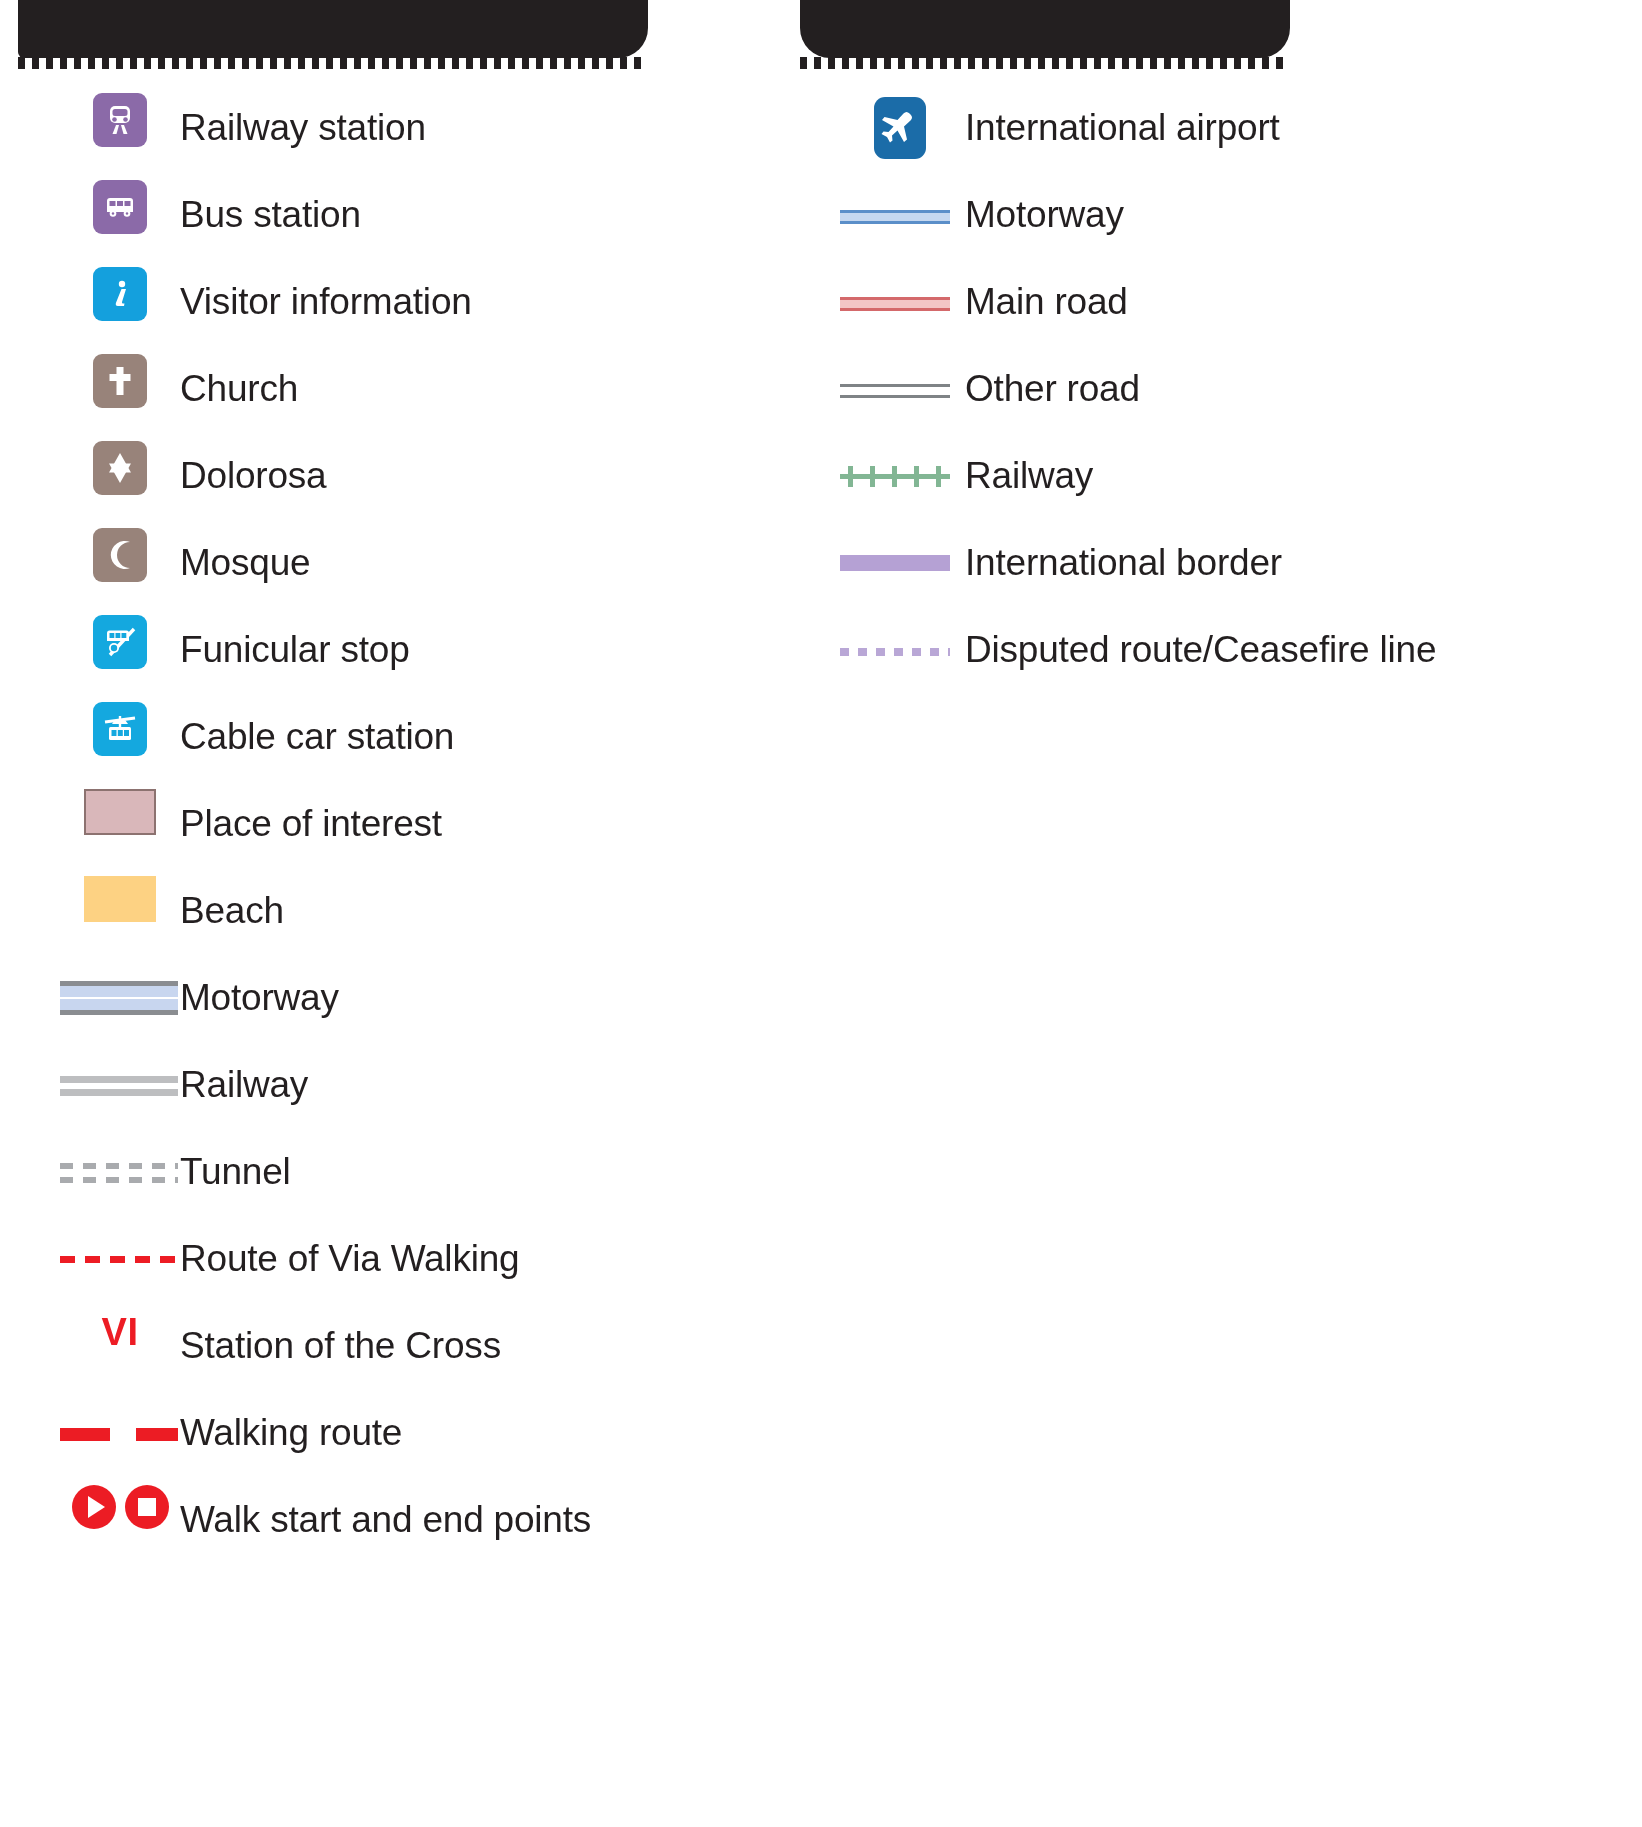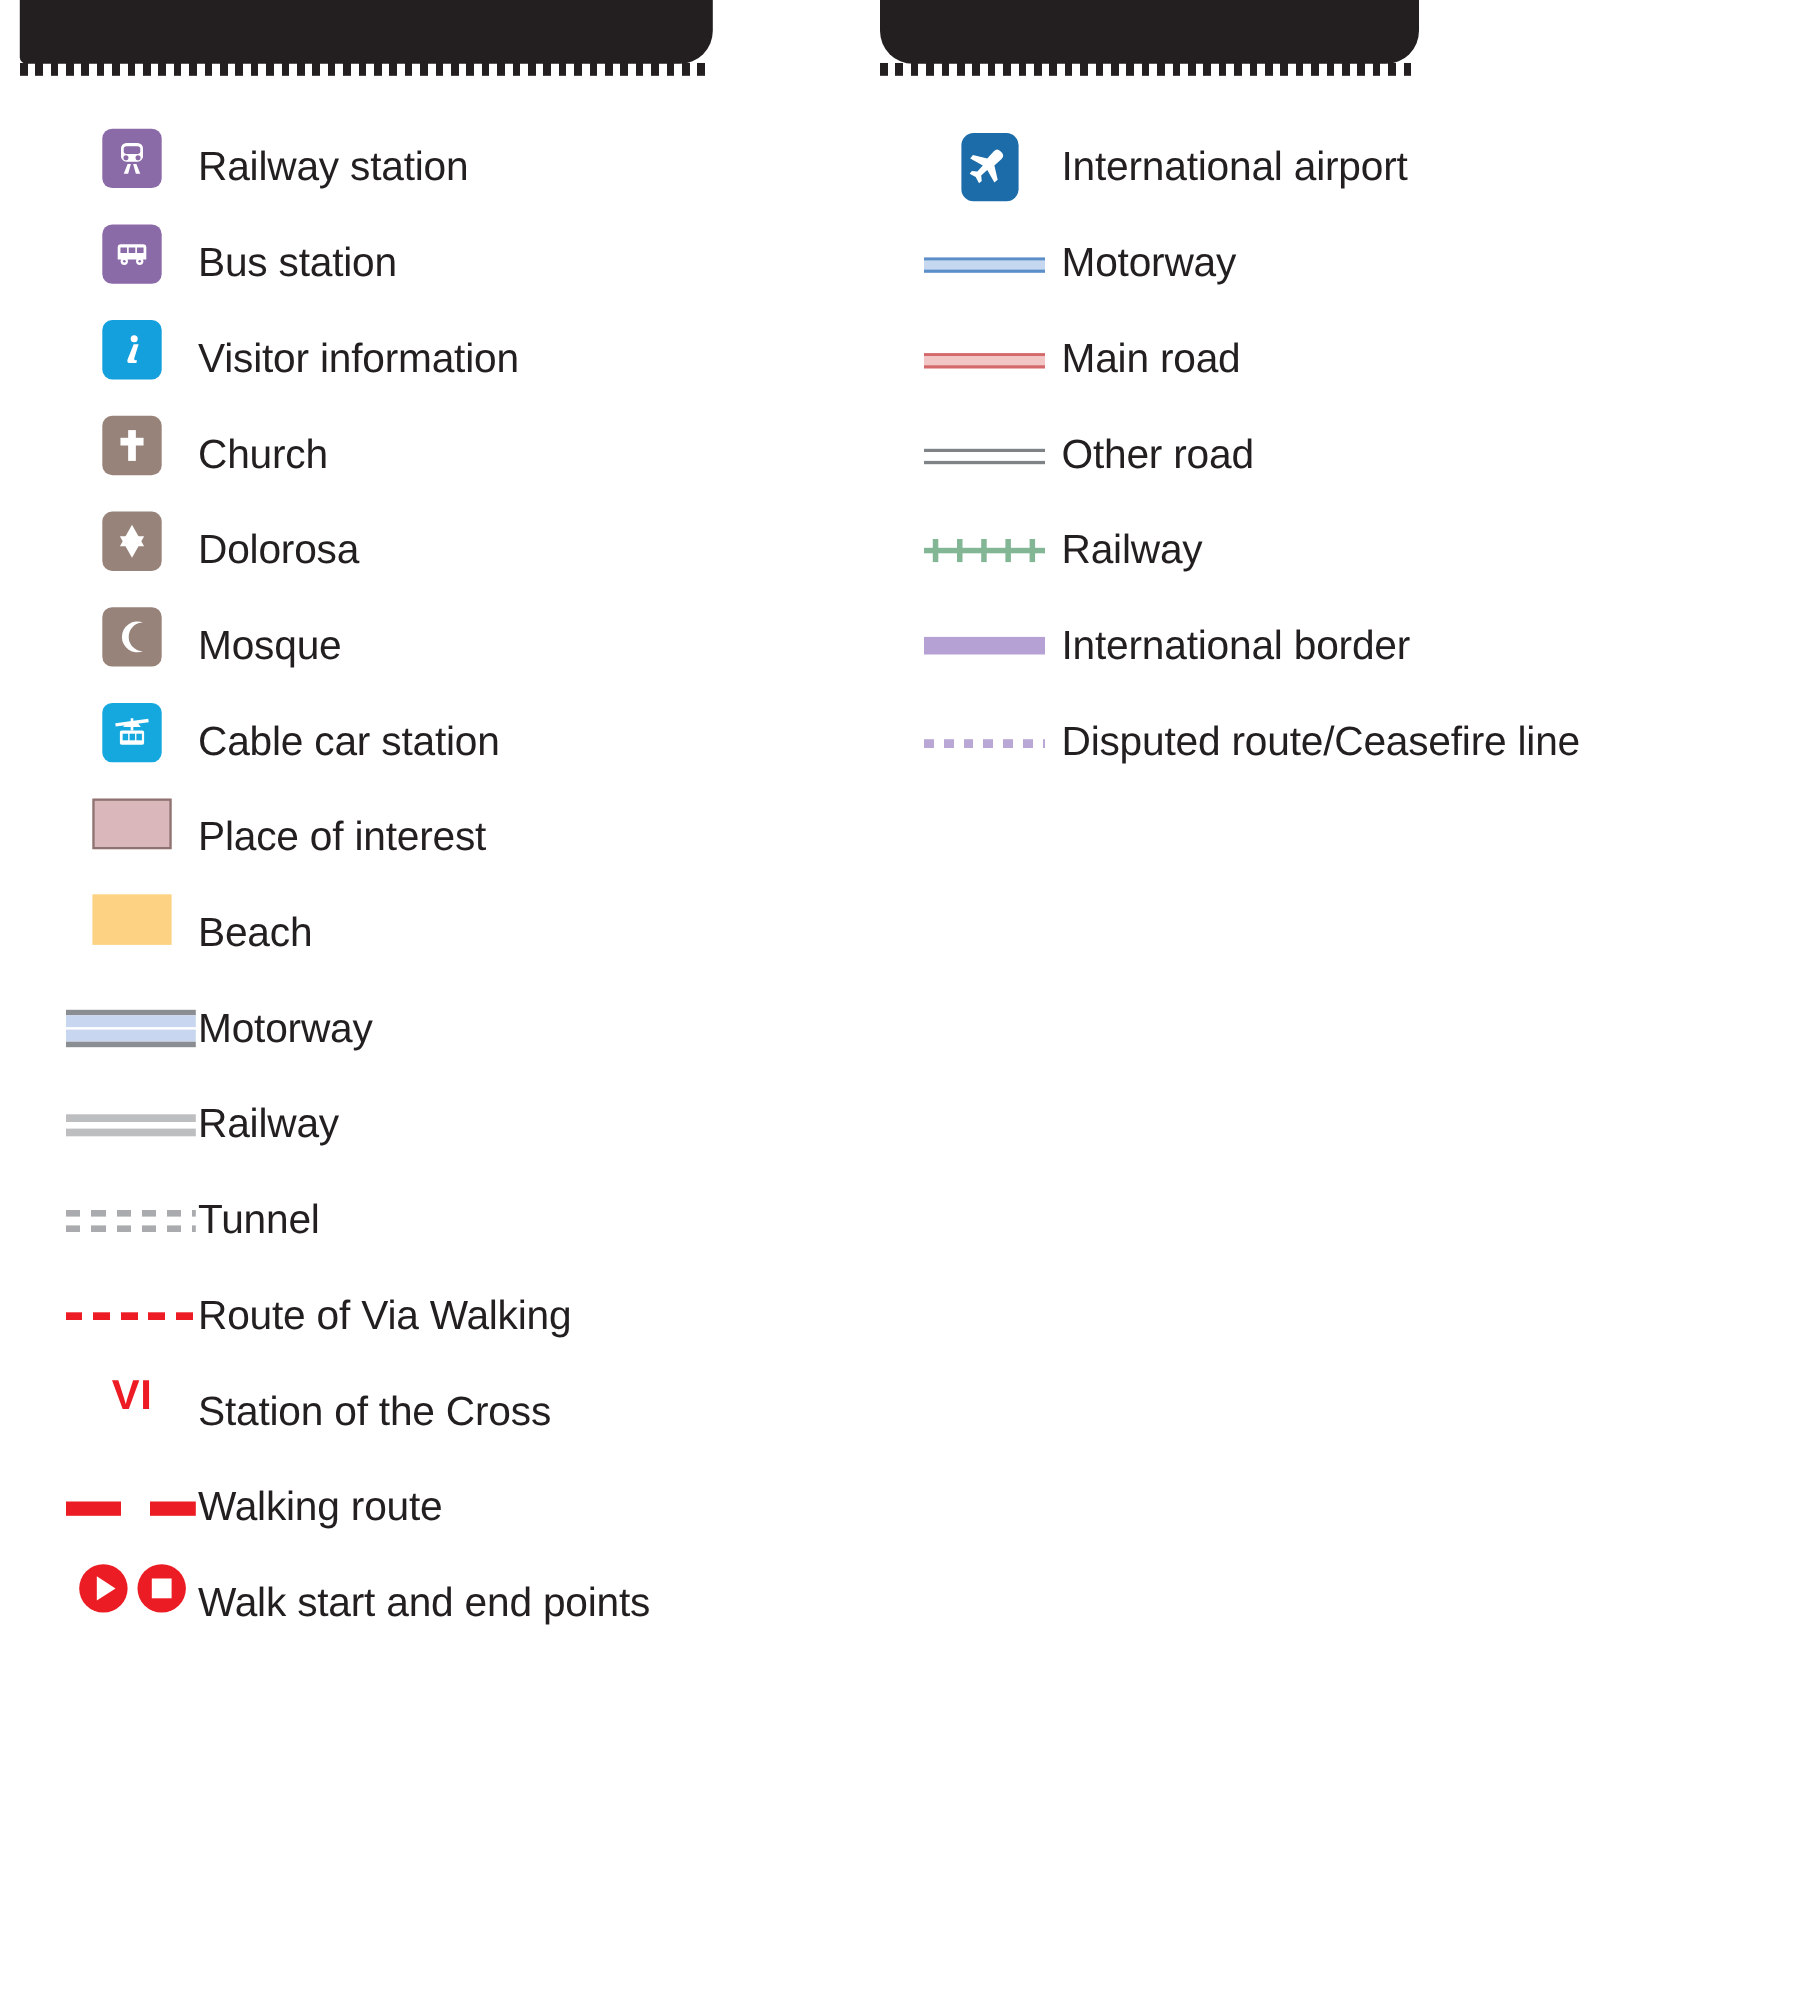--- a/index.html
+++ b/index.html
@@ -36,21 +36,21 @@
         #000 0px, #000 7px, transparent 7px, transparent 14px);
     mask-image: repeating-linear-gradient(90deg,
         #000 0px, #000 7px, transparent 7px, transparent 14px);
   }
   .header-bar.left  { left: 18px;  width: 630px; border-bottom-left-radius: 6px; border-bottom-right-radius: 30px;}
   .header-bar.right { left: 800px; width: 490px; border-bottom-left-radius: 30px; border-bottom-right-radius: 30px;}
 
   
   .col {
     position: absolute;
-    top: 108px;
+    top: 84px;
   }
   .col.left  { left: 60px;  width: 700px; }
   .col.right { left: 835px; width: 760px; }
 
   .legend-row {
     display: flex;
     align-items: center;
     height: 87px;
   }
   .swatch {
@@ -276,20 +276,36 @@
       <div class="swatch">
         <div class="picto" style="background:#98837a">
           <svg width="40" height="40" viewBox="0 0 40 40">
             <path d="M30 33 A14 14 0 1 1 30 7 A11.5 11.5 0 0 0 30 33 Z" fill="#fff"></path>
           </svg>
         </div>
       </div>
       <div class="label">Mosque</div>
     </div>
 
+    <div class="legend-row">
+      <div class="swatch">
+        <div class="picto" style="background:#14a8df">
+          <svg width="40" height="40" viewBox="0 0 40 40">
+            <path d="M34 7 L10 33" stroke="#fff" stroke-width="3.4"></path>
+            <path d="M7 11 q0-2.5 2.5-2.5 h17 q2.5 0 2.5 2.5 v8 h-22 z" fill="#fff"></path>
+            <rect x="9.5" y="11" width="4.8" height="5" fill="#14a8df"></rect>
+            <rect x="15.5" y="11" width="4.8" height="5" fill="#14a8df"></rect>
+            <rect x="21.5" y="11" width="4.8" height="5" fill="#14a8df"></rect>
+            <circle cx="14" cy="26" r="5" fill="#fff"></circle>
+            <circle cx="14" cy="26" r="3.2" fill="#14a8df"></circle>
+          </svg>
+        </div>
+      </div>
+      <div class="label">Funicular stop</div>
+    </div>
 
     <div class="legend-row">
       <div class="swatch">
         <div class="picto" style="background:#14a8df">
           <svg width="40" height="40" viewBox="0 0 40 40">
             <path d="M5 13 L35 9" stroke="#fff" stroke-width="3"></path>
             <path d="M20 7 L20 18" stroke="#fff" stroke-width="2.4"></path>
             <path d="M12 15 L28 15 L25.5 11.5 L14.5 11.5 Z" fill="#fff"></path>
             <rect x="9" y="18" width="22" height="13" rx="1.5" fill="#fff"></rect>
             <rect x="11.5" y="21" width="5" height="6" fill="#14a8df"></rect>

